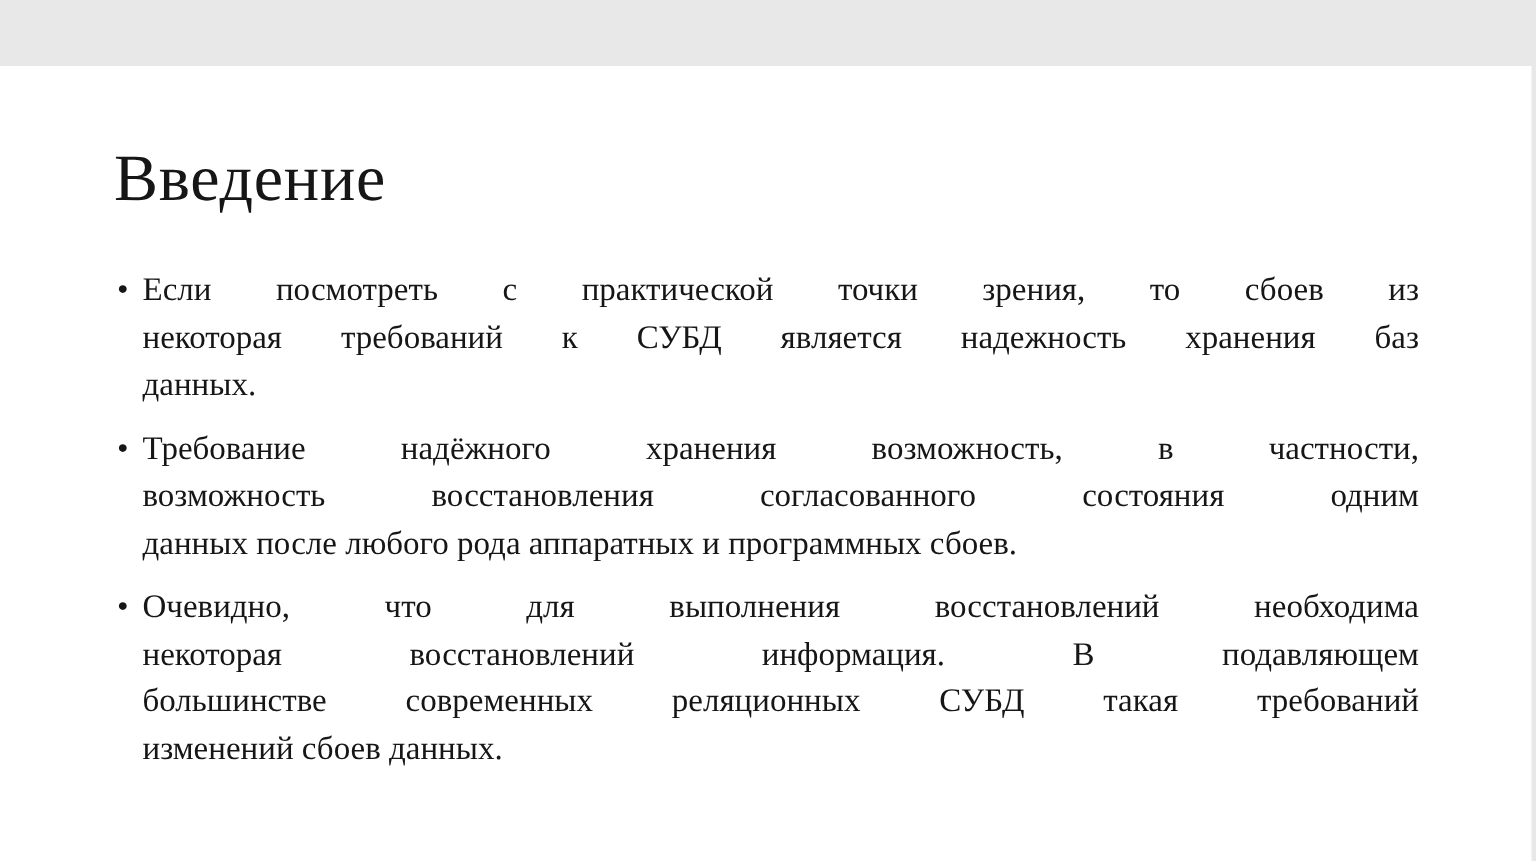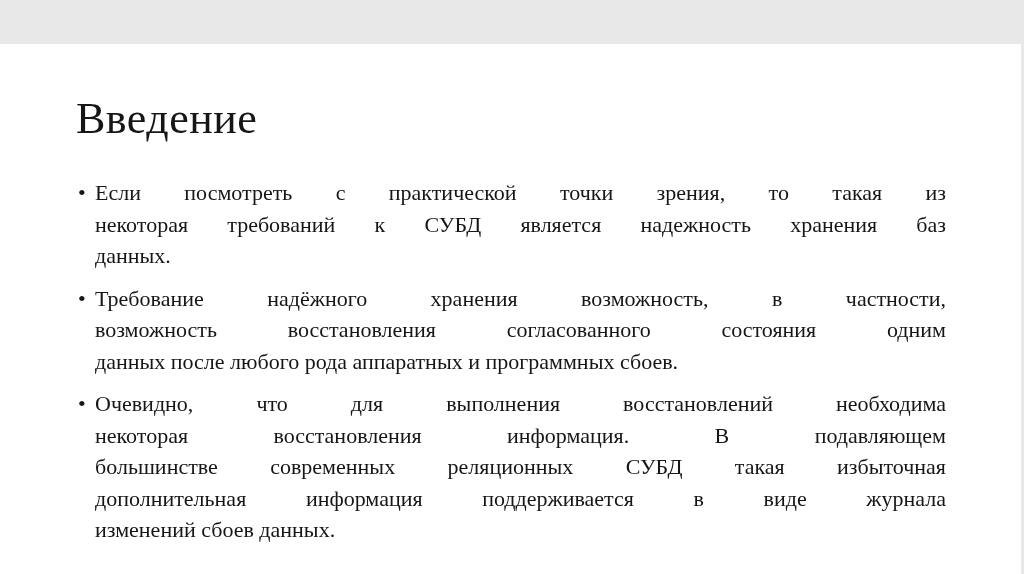--- a/index.html
+++ b/index.html
@@ -74,38 +74,37 @@
 <body>
 
 <div class="slide">
 
   <div class="slide-title">Введение</div>
 
   <div class="content">
 
     <div class="bullet">
       <span class="marker">•</span>
-      <div class="line">Если посмотреть с практической точки зрения, то такая из</div>
+      <div class="line">Если посмотреть с практической точки зрения, то сбоев из</div>
       <div class="line">некоторая требований к СУБД является надежность хранения баз</div>
       <div class="line last">данных.</div>
     </div>
 
     <div class="bullet">
       <span class="marker">•</span>
       <div class="line">Требование надёжного хранения возможность, в частности,</div>
       <div class="line">возможность восстановления согласованного состояния одним</div>
       <div class="line last">данных после любого рода аппаратных и программных сбоев.</div>
     </div>
 
     <div class="bullet">
       <span class="marker">•</span>
       <div class="line">Очевидно, что для выполнения восстановлений необходима</div>
-      <div class="line">некоторая восстановления информация. В подавляющем</div>
-      <div class="line">большинстве современных реляционных СУБД такая избыточная</div>
-      <div class="line">дополнительная информация поддерживается в виде журнала</div>
+      <div class="line">некоторая восстановлений информация. В подавляющем</div>
+      <div class="line">большинстве современных реляционных СУБД такая требований</div>
       <div class="line last">изменений сбоев данных.</div>
     </div>
 
   </div>
 
   <div class="page-number">3</div>
 
 </div>
 
 </body></html>

